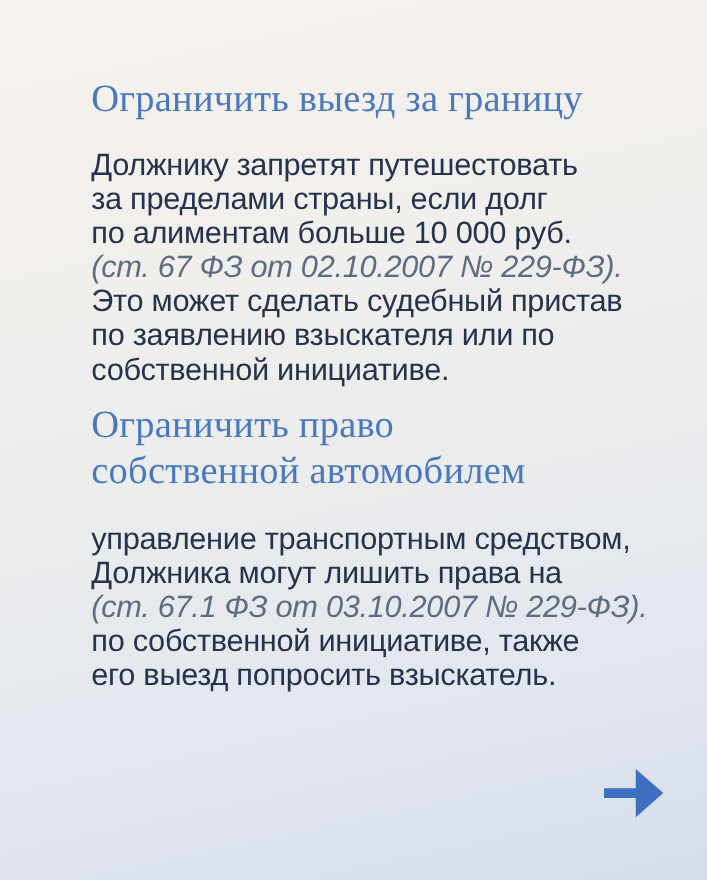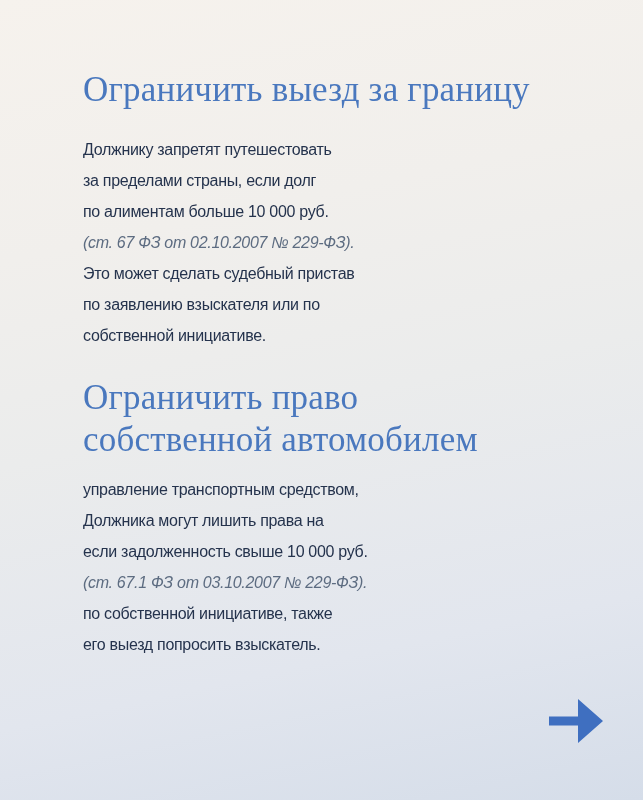--- a/index.html
+++ b/index.html
@@ -31,27 +31,27 @@
     left: 83px;
     width: 540px;
     font-family: "Liberation Serif", "DejaVu Serif", serif;
     font-weight: normal;
     font-size: 35px;
     line-height: 42px;
     color: var(--heading);
     letter-spacing: 0.2px;
   }
   .heading-1 { top: 69px; }
-  .heading-2 { top: 377px; }
+  .heading-2 { top: 365px; }
   .hline { display: block; }
   .body {
     position: absolute;
     left: 83px;
     width: 530px;
-    font-size: 16px;
+    font-size: 28px;
     line-height: 31px;
     color: var(--body-text);
     letter-spacing: -0.3px;
   }
   .body-1 { top: 134px; }
   .body-2 { top: 474px; }
   .line { display: block; white-space: nowrap; }
   .line.citation {
     font-style: italic;
     color: var(--citation);
@@ -87,21 +87,20 @@
   </div>
 
   <h1 class="heading heading-2">
     <span class="hline">Ограничить право</span>
     <span class="hline">собственной автомобилем</span>
   </h1>
 
   <div class="body body-2">
     <span class="line">управление транспортным средством,</span>
     <span class="line">Должника могут лишить права на</span>
-    <span class="line">если задолженность свыше 10 000 руб.</span>
     <span class="line citation">(ст. 67.1 ФЗ от 03.10.2007 № 229-ФЗ).</span>
     <span class="line">по собственной инициативе, также</span>
     <span class="line">его выезд попросить взыскатель.</span>
   </div>
 
   <div class="arrow" title="">
     <svg viewBox="0 0 54 46" xmlns="http://www.w3.org/2000/svg" aria-hidden="true">
       <path d="M0 18.5 H29 V1 L54 23 L29 45 V27.5 H0 Z" fill="currentColor"></path>
     </svg>
   </div>

